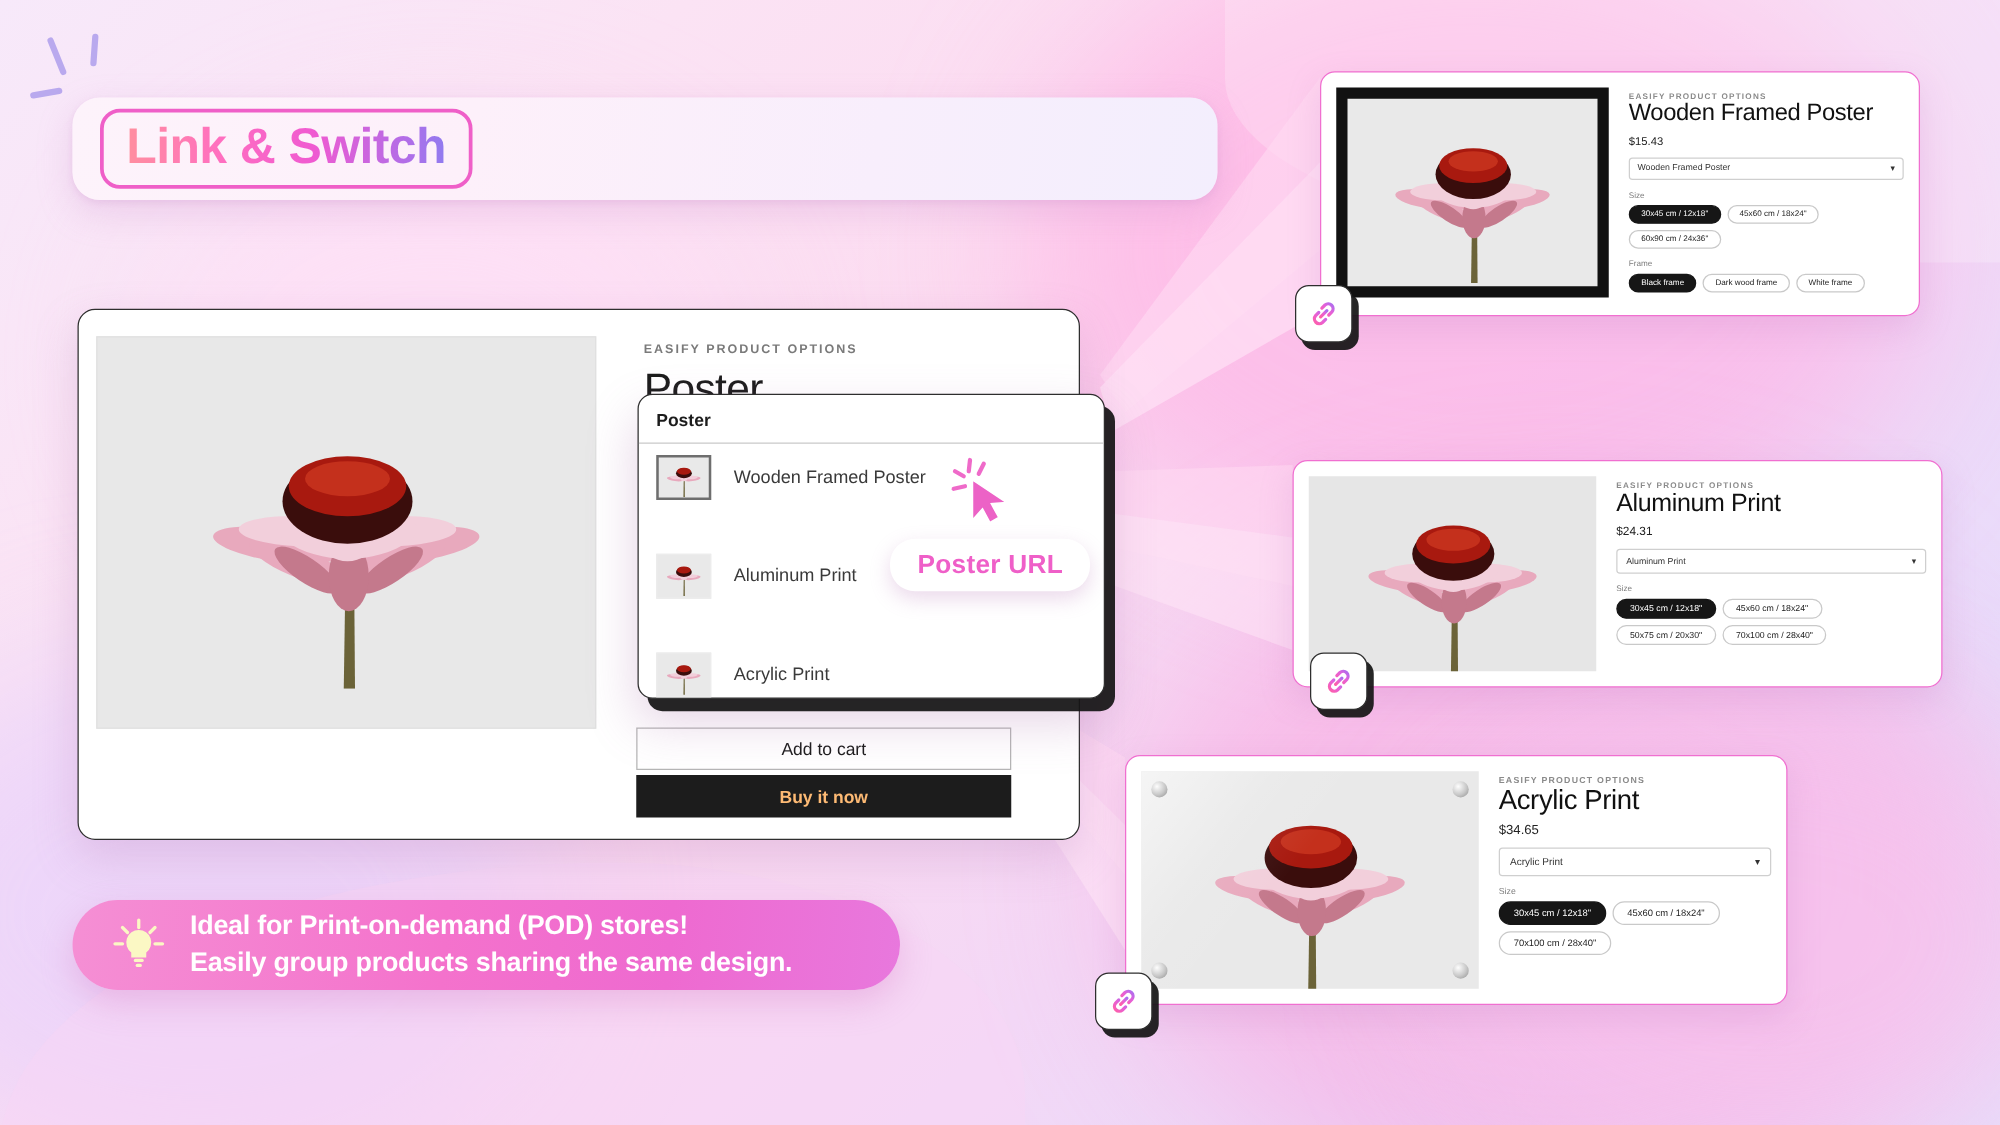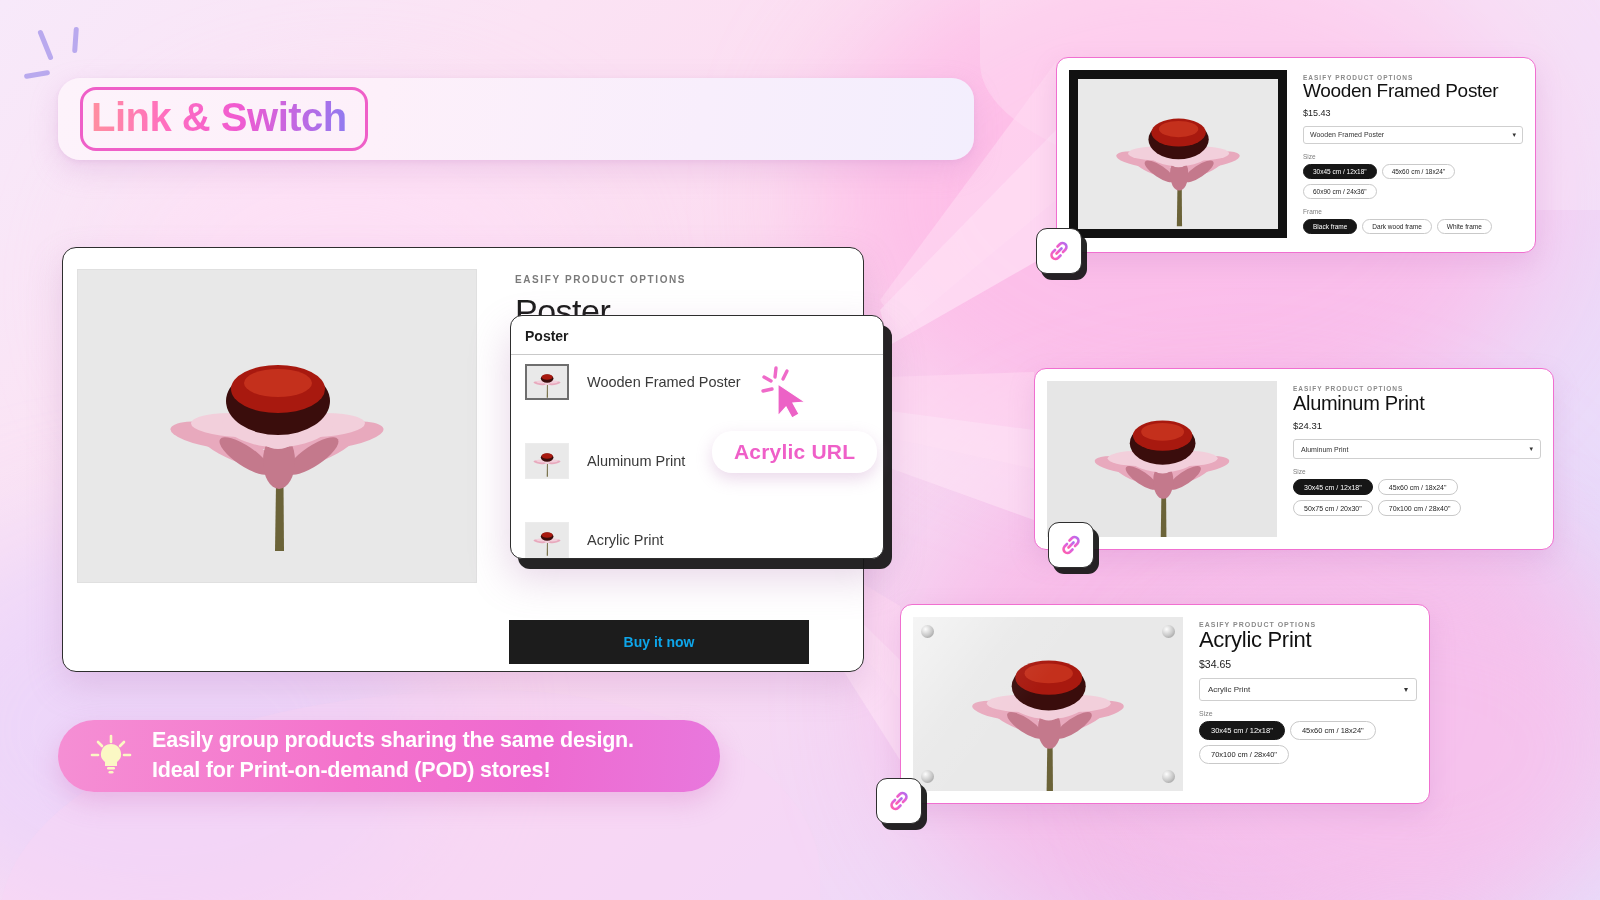--- a/index.html
+++ b/index.html
@@ -37,21 +37,21 @@
   
   .headline-bar {
     position: absolute; left: 58px; top: 78px; width: 916px; height: 82px;
     background: linear-gradient(100deg,#fdf3fb 0%,#fdf0fa 35%,#f8eefc 70%,#f3eefd 100%);
     border-radius: 22px;
     box-shadow: 0 10px 28px rgba(205,140,205,.28), 0 2px 5px rgba(200,140,200,.18);
     display: flex; align-items: center; padding-left: 22px; gap: 20px;
   }
   .pill-outline {
     border: 3.5px solid #ef5fc8; border-radius: 16px;
-    padding: 5px 18px 8px 8px;
+    padding: 5px 18px 8px 18px;
     text-align: center;
   }
   .pill-outline .grad-text {
     font-size: 40px; font-weight: 700; letter-spacing: -0.5px;
     background: linear-gradient(92deg,#ff8f9f 0%,#ff6fc0 30%,#f05ad1 58%,#b06ee8 88%,#8f7cf0 100%);
     -webkit-background-clip: text; background-clip: text; color: transparent;
     white-space: nowrap;
   }
   .headline-rest { font-size: 38px; font-weight: 700; color: #2b2b2b; letter-spacing: -0.6px; white-space: nowrap; }
 
@@ -70,22 +70,22 @@
   .main-right { flex: 1; padding: 12px 0 0 38px; position: relative; }
   .eyebrow { font-size: 10px; letter-spacing: 1.6px; color: #7a7a7a; font-weight: 600; }
   .prod-title { font-size: 34px; font-weight: 400; color: #1c1c1c; letter-spacing: -0.5px; margin-top: 7px; }
 
   .btn-outline {
     position: absolute; left: 32px; top: 320px; width: 300px; height: 34px;
     border: 1px solid #b5b5b5; background: #fff; color: #1c1c1c;
     font-size: 14px; display: flex; align-items: center; justify-content: center;
   }
   .btn-solid {
-    position: absolute; left: 32px; top: 358px; width: 300px; height: 44px;
-    background: #1c1c1c; color: #0ea5e9; font-size: 14px; font-weight: 600;
+    position: absolute; left: 32px; top: 358px; width: 300px; height: 34px;
+    background: #1c1c1c; color: #fdba74; font-size: 14px; font-weight: 600;
     display: flex; align-items: center; justify-content: center;
   }
 
   
   .dropdown {
     position: absolute; left: 510px; top: 315px; width: 374px; height: 244px;
     background: #fff; border: 1.5px solid #2e2e2e; border-radius: 12px;
     box-shadow: 8px 10px 0 rgba(20,20,20,.92), 0 18px 40px rgba(170,110,170,.3);
     overflow: hidden;
   }
@@ -217,20 +217,21 @@
         </g>
         <ellipse cx="151" cy="100" rx="52" ry="34" fill="#3a0d0c"></ellipse>
         <ellipse cx="151" cy="88" rx="47" ry="24" fill="#a8190f"></ellipse>
         <ellipse cx="151" cy="82" rx="34" ry="14" fill="#c4301c"></ellipse>
       </g>
     </svg>
   </div>
   <div class="main-right">
     <div class="eyebrow">EASIFY PRODUCT OPTIONS</div>
     <div class="prod-title">Poster</div>
+    <div class="btn-outline">Add to cart</div>
     <div class="btn-solid">Buy it now</div>
   </div>
 </div>
 
 <div class="dropdown">
   <div class="dd-header">Poster</div>
   <div class="dd-item">
     <div class="dd-thumb selected">
       <svg class="flower" width="38" height="32" viewBox="0 0 300 250">
         <path d="M150 118 L148 250 L157 250 L156 118 Z" fill="#6b6338"></path>
@@ -293,21 +294,21 @@
   <svg width="60" height="60" viewBox="0 0 60 60">
     <g stroke="#ef6ac9" stroke-width="3.4" stroke-linecap="round">
       <line x1="18" y1="6" x2="17" y2="15"></line>
       <line x1="29" y1="9" x2="25" y2="17"></line>
       <line x1="6" y1="15" x2="13" y2="19"></line>
       <line x1="5" y1="29" x2="14" y2="27"></line>
     </g>
     <path d="M20 22 L20 54 L28 45 L34 56 L41 52 L35 41 L47 40 Z" fill="#ec62c6" stroke="#fff" stroke-width="1.2"></path>
   </svg>
 </div>
-<div class="opt-url">Acrylic URL</div>
+<div class="opt-url">Poster URL</div>
 
 <div class="mini-card card-wooden">
   <div class="mini-photo photo-wooden">
     <div class="inner">
       <svg class="flower" width="175" height="145" viewBox="0 0 300 250">
         <path d="M150 118 L148 250 L157 250 L156 118 Z" fill="#6b6338"></path>
         <g fill="#e8a9bd">
             <ellipse cx="95" cy="135" rx="52" ry="13" transform="rotate(8 95 135)"></ellipse>
             <ellipse cx="205" cy="135" rx="52" ry="13" transform="rotate(-8 205 135)"></ellipse>
             <ellipse cx="110" cy="148" rx="40" ry="12" transform="rotate(22 110 148)"></ellipse>
@@ -489,16 +490,16 @@
       <line x1="10" y1="9" x2="14" y2="13"></line>
       <line x1="36" y1="9" x2="32" y2="13"></line>
       <line x1="4" y1="22" x2="10" y2="22"></line>
       <line x1="42" y1="22" x2="36" y2="22"></line>
     </g>
     <path d="M23 11 a10 10 0 0 0 -6 18 v4 h12 v-4 a10 10 0 0 0 -6 -18 z" fill="#fbf8c4"></path>
     <rect x="19" y="34" width="8" height="2.6" rx="1.3" fill="#fbf8c4"></rect>
     <rect x="20.5" y="38" width="5" height="2.6" rx="1.3" fill="#fbf8c4"></rect>
   </svg>
   <div>
+    <div class="banner-text">Ideal for Print-on-demand (POD) stores!</div>
     <div class="banner-text">Easily group products sharing the same design.</div>
-    <div class="banner-text">Ideal for Print-on-demand (POD) stores!</div>
   </div>
 </div>
 
 </body></html>

